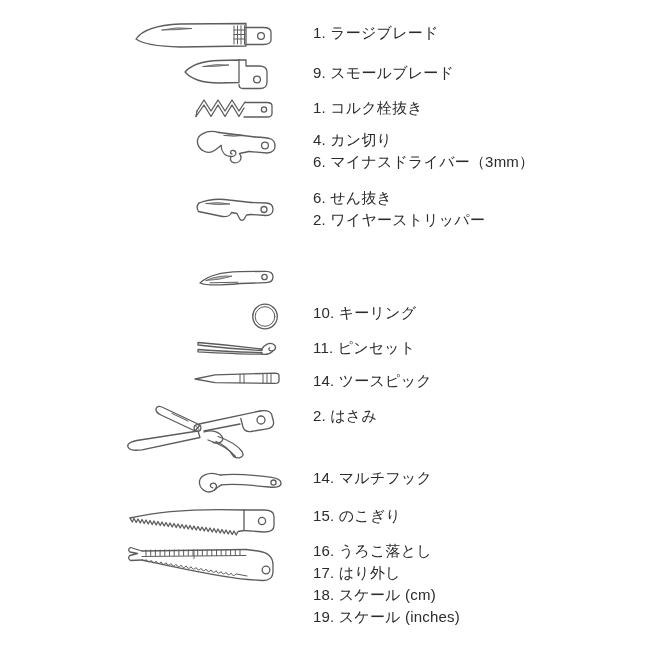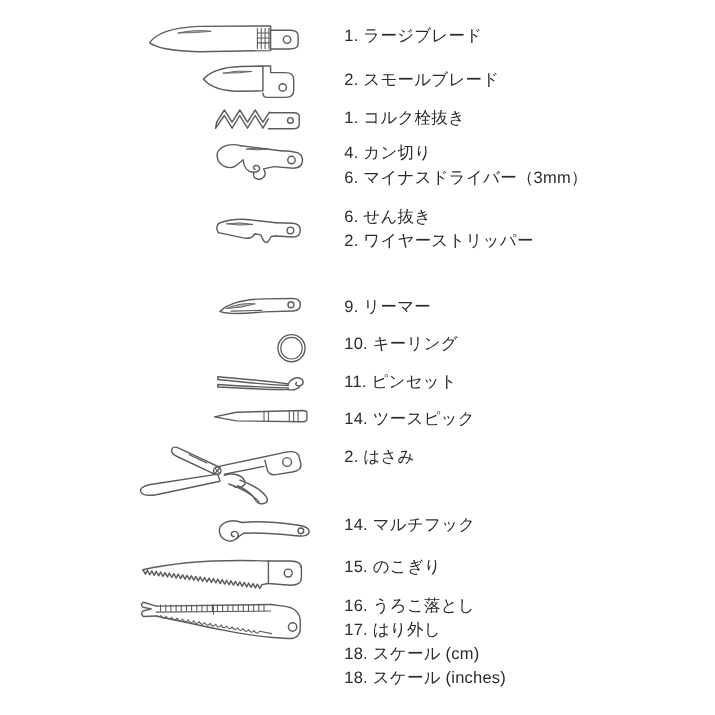--- a/index.html
+++ b/index.html
@@ -151,35 +151,32 @@
       <path d="M120,9.5 L132,11 Q147,13 147,25 L147,31 Q147,41 136,40.5 L122,39.5 C95,37.5 55,28.5 16,20"></path>
       <path class="thin" d="M20,19.5 q2.5,4.5 5,0.8 q2.5,4.5 5,0.8 q2.5,4.5 5,0.8 q2.5,4.5 5,0.8 q2.5,4.5 5,0.8 q2.5,4.5 5,0.8 q2.5,4.5 5,0.8 q2.5,4.5 5,0.8 q2.5,4.5 5,0.8 q2.5,4.5 5,0.8 q2.5,4.5 5,0.8 q2.5,4.5 5,0.8 q2.5,4.5 5,0.8 q2.5,4.5 5,0.8 q2.5,4.5 5,0.8 q2.5,4.5 5,0.8 q2.5,4.5 5,0.8 q2.5,4.5 5,0.8 L121,36"></path>
       <circle cx="140" cy="30" r="3.8"></circle>
     </svg>
   </div>
 
   <div class="labels" style="top:22px">
     <div>1. ラージブレード</div>
   </div>
   <div class="labels" style="top:62px">
-    <div>2. スモールブレード</div>
+    <div>9. スモールブレード</div>
   </div>
   <div class="labels" style="top:97px">
     <div>1. コルク栓抜き</div>
   </div>
   <div class="labels" style="top:129px">
     <div>4. カン切り</div>
     <div>6. マイナスドライバー（3mm）</div>
   </div>
   <div class="labels" style="top:187px">
     <div>6. せん抜き</div>
     <div>2. ワイヤーストリッパー</div>
-  </div>
-  <div class="labels" style="top:269px">
-    <div>9. リーマー</div>
   </div>
   <div class="labels" style="top:302px">
     <div>10. キーリング</div>
   </div>
   <div class="labels" style="top:337px">
     <div>11. ピンセット</div>
   </div>
   <div class="labels" style="top:370px">
     <div>14. ツースピック</div>
   </div>
@@ -189,16 +186,16 @@
   <div class="labels" style="top:467px">
     <div>14. マルチフック</div>
   </div>
   <div class="labels" style="top:505px">
     <div>15. のこぎり</div>
   </div>
   <div class="labels" style="top:540px">
     <div>16. うろこ落とし</div>
     <div>17. はり外し</div>
     <div>18. スケール (cm)</div>
-    <div>18. スケール (inches)</div>
+    <div>19. スケール (inches)</div>
   </div>
 
 </div>
 
 </body></html>

